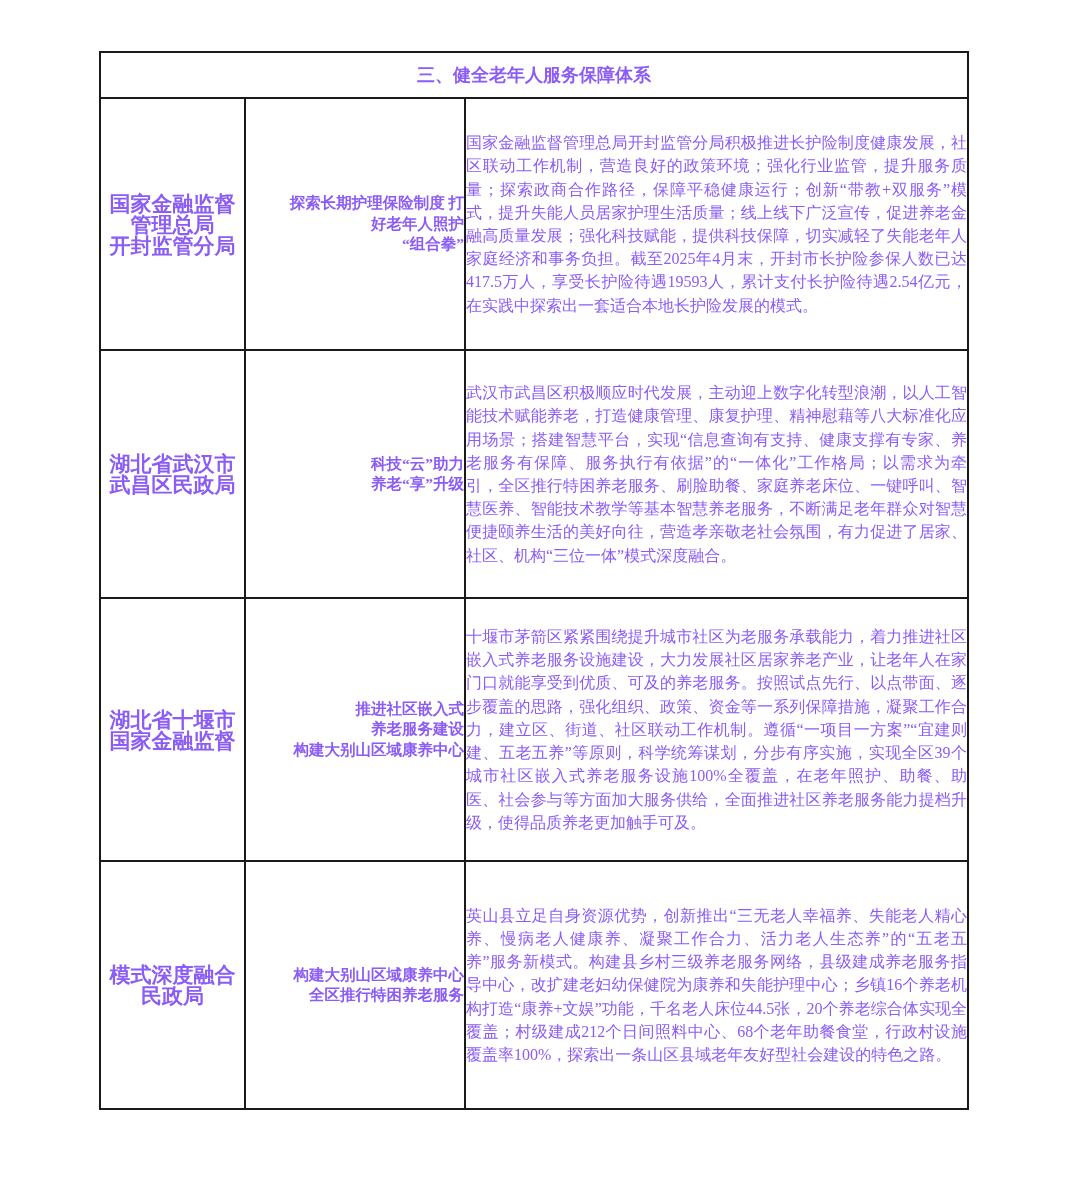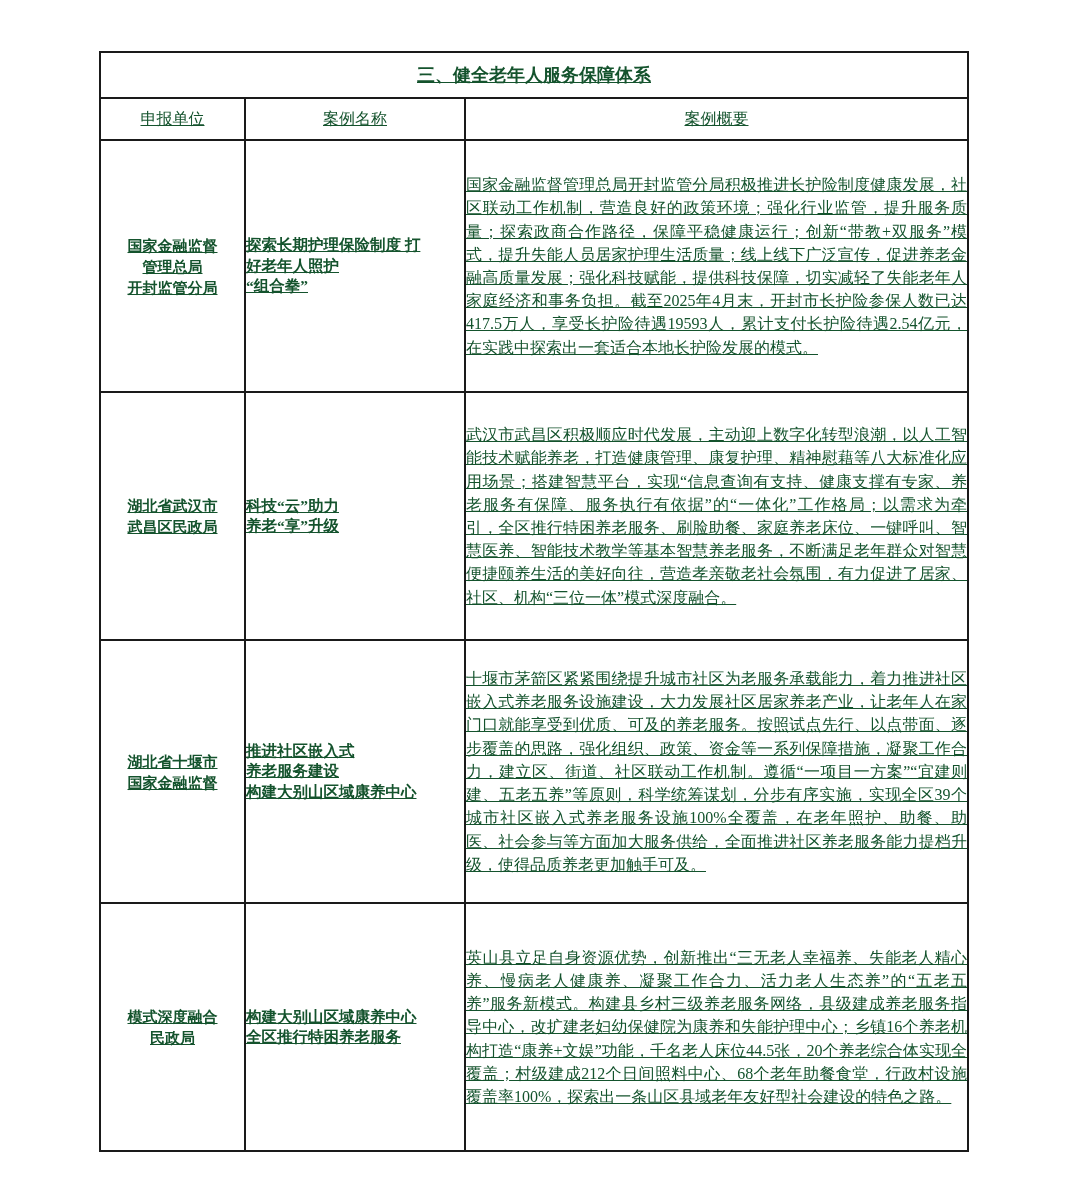--- a/index.html
+++ b/index.html
@@ -23,22 +23,21 @@
     top: 51px;
     width: 870px;
     border-collapse: collapse;
     table-layout: fixed;
     border: 2px solid #1a1a1a;
   }
   table.doc-table td, table.doc-table th {
     border: 2px solid #1a1a1a;
     padding: 0;
     vertical-align: middle;
-    color: #14532d;
-    text-decoration: underline;
+    color: #8b5cf6;
   }
   .title-cell {
     height: 44px;
     text-align: center;
     font-family: "Liberation Sans", "DejaVu Sans", sans-serif;
     font-weight: bold;
     font-size: 18px;
   }
   .header-cell {
     height: 40px;
@@ -47,26 +46,26 @@
     font-weight: normal;
     font-size: 16px;
   }
   .col-unit  { width: 145px; }
   .col-name  { width: 220px; }
   .col-summary { width: auto; }
   .unit-cell {
     text-align: center;
     font-family: "Liberation Sans", "DejaVu Sans", sans-serif;
     font-weight: bold;
-    font-size: 15px;
+    font-size: 21px;
     line-height: 21px;
     white-space: pre-line;
   }
   .name-cell {
-    text-align: left;
+    text-align: right;
     font-family: "Liberation Serif", "DejaVu Serif", serif;
     font-weight: bold;
     font-size: 15.5px;
     line-height: 20.5px;
     white-space: pre-line;
   }
   .summary-cell {
     text-align: justify;
     font-family: "Liberation Serif", "DejaVu Serif", serif;
     font-size: 16px;
@@ -84,25 +83,20 @@
 <div class="page">
   <table class="doc-table">
     <colgroup>
       <col class="col-unit">
       <col class="col-name">
       <col class="col-summary">
     </colgroup>
     <tbody>
       <tr>
         <td class="title-cell" colspan="3">三、健全老年人服务保障体系</td>
-      </tr>
-      <tr>
-        <td class="header-cell">申报单位</td>
-        <td class="header-cell">案例名称</td>
-        <td class="header-cell">案例概要</td>
       </tr>
 
       <tr class="row-1">
         <td class="unit-cell">国家金融监督
 管理总局
 开封监管分局</td>
         <td class="name-cell">探索长期护理保险制度 打
 好老年人照护
 “组合拳”</td>
         <td class="summary-cell">国家金融监督管理总局开封监管分局积极推进长护险制度健康发展，社区联动工作机制，营造良好的政策环境；强化行业监管，提升服务质量；探索政商合作路径，保障平稳健康运行；创新“带教+双服务”模式，提升失能人员居家护理生活质量；线上线下广泛宣传，促进养老金融高质量发展；强化科技赋能，提供科技保障，切实减轻了失能老年人家庭经济和事务负担。截至2025年4月末，开封市长护险参保人数已达417.5万人，享受长护险待遇19593人，累计支付长护险待遇2.54亿元，在实践中探索出一套适合本地长护险发展的模式。</td>

